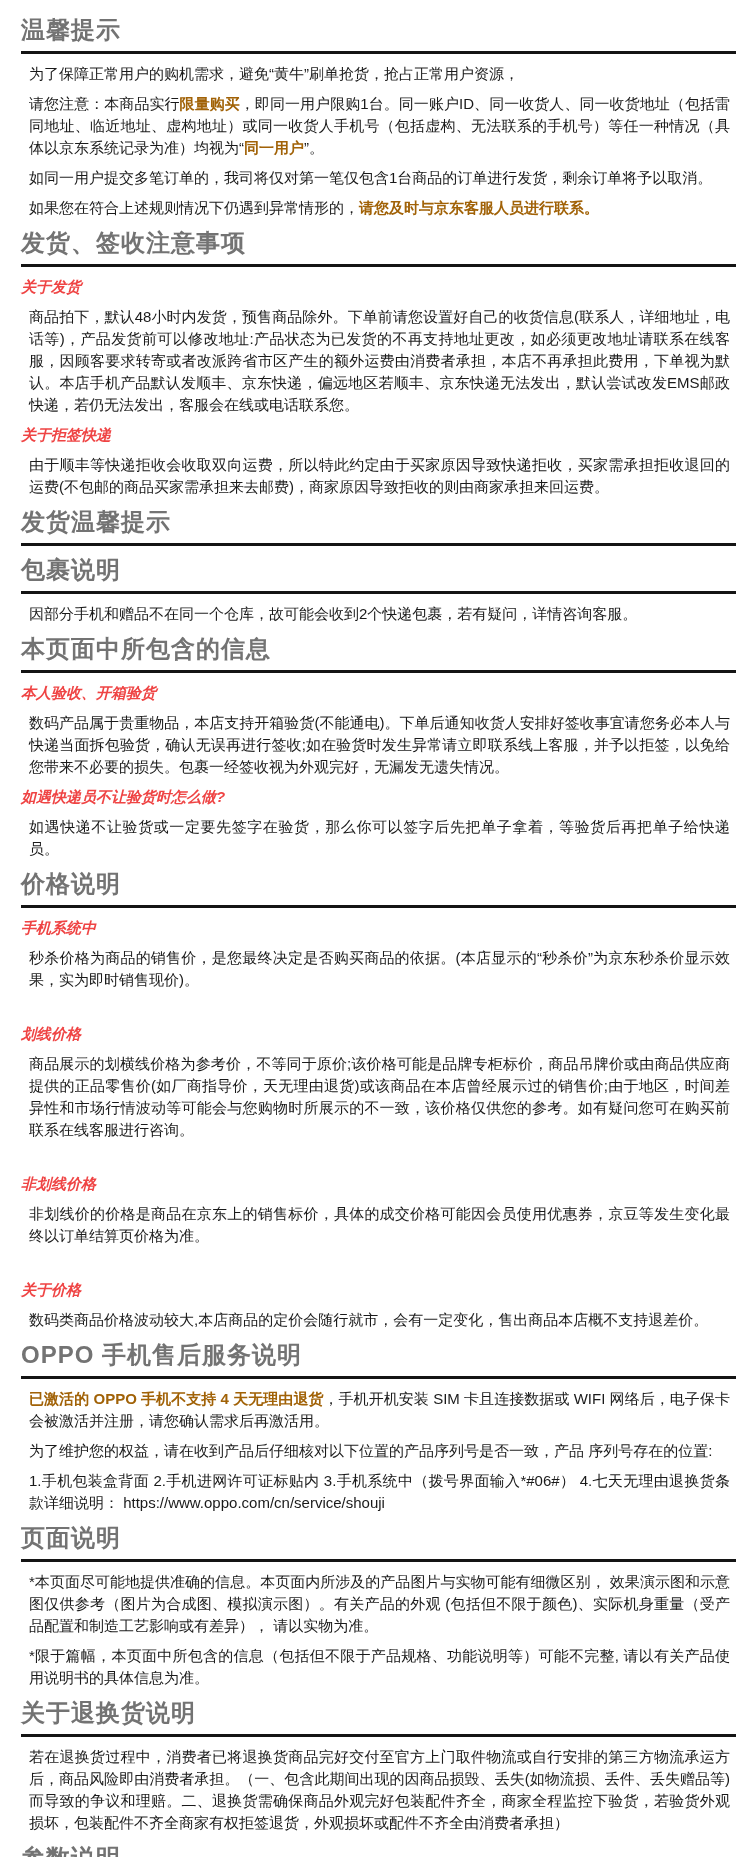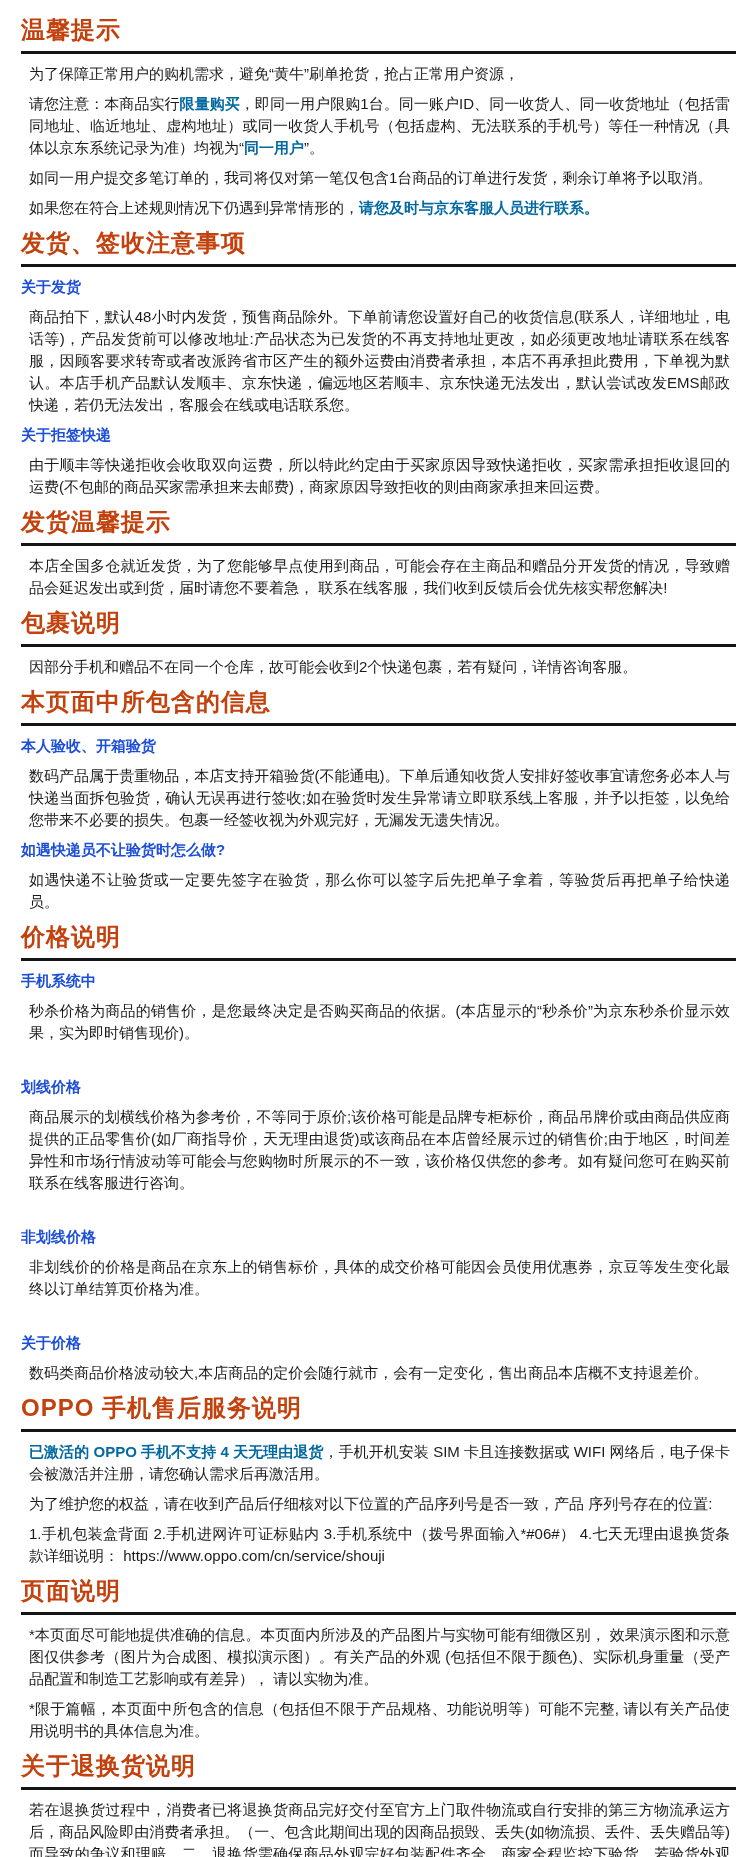--- a/index.html
+++ b/index.html
@@ -15,21 +15,21 @@
     margin:0;
     background:#ffffff;
     box-sizing:border-box;
     padding:6px 12px 24px 21px;
   }
   .sec{margin:0;}
   .sec-title{
     font-size:24px;
     line-height:28px;
     font-weight:600;
-    color:#c2410c;
+    color:#737373;
     margin:10px 0 7px 0;
     letter-spacing:1px;
   }
   .sec-rule{
     height:0;
     border:none;
     border-top:3px solid #141414;
     margin:0 2px 9px 0;
   }
   .sec-body{margin:0;}
@@ -38,24 +38,25 @@
     line-height:22px;
     margin:8px;
     text-align:justify;
     color:#1a1a1a;
     word-break:break-all;
   }
   .subhead{
     font-size:15px;
     line-height:22px;
     font-weight:700;
-    color:#1d4ed8;
+    color:#ef4444;
     margin:0;
+    font-style:italic;
   }
-  .b{font-weight:700;color:#0369a1;}
+  .b{font-weight:700;color:#a16207;}
   .gap{height:24px;}
 </style>
 </head>
 <body>
 
 <div class="page">
   <div id="sections-root">
       <section class="sec">
         <h2 class="sec-title">温馨提示</h2>
         <div class="sec-rule"></div>
@@ -72,23 +73,20 @@
         <div class="sec-body">
           <h3 class="subhead">关于发货</h3>
           <p class="para"><span>商品拍下，默认48小时内发货，预售商品除外。下单前请您设置好自己的收货信息(联系人，详细地址，电话等)，产品发货前可以修改地址:产品状态为已发货的不再支持地址更改，如必须更改地址请联系在线客服，因顾客要求转寄或者改派跨省市区产生的额外运费由消费者承担，本店不再承担此费用，下单视为默认。本店手机产品默认发顺丰、京东快递，偏远地区若顺丰、京东快递无法发出，默认尝试改发EMS邮政快递，若仍无法发出，客服会在线或电话联系您。</span></p>
           <h3 class="subhead">关于拒签快递</h3>
           <p class="para"><span>由于顺丰等快递拒收会收取双向运费，所以特此约定由于买家原因导致快递拒收，买家需承担拒收退回的运费(不包邮的商品买家需承担来去邮费)，商家原因导致拒收的则由商家承担来回运费。</span></p>
         </div>
       </section>
       <section class="sec">
         <h2 class="sec-title">发货温馨提示</h2>
         <div class="sec-rule"></div>
-        <div class="sec-body">
-          <p class="para"><span>本店全国多仓就近发货，为了您能够早点使用到商品，可能会存在主商品和赠品分开发货的情况，导致赠品会延迟发出或到货，届时请您不要着急， 联系在线客服，我们收到反馈后会优先核实帮您解决!</span></p>
-        </div>
       </section>
       <section class="sec">
         <h2 class="sec-title">包裹说明</h2>
         <div class="sec-rule"></div>
         <div class="sec-body">
           <p class="para"><span>因部分手机和赠品不在同一个仓库，故可能会收到2个快递包裹，若有疑问，详情咨询客服。</span></p>
         </div>
       </section>
       <section class="sec">
         <h2 class="sec-title">本页面中所包含的信息</h2>

